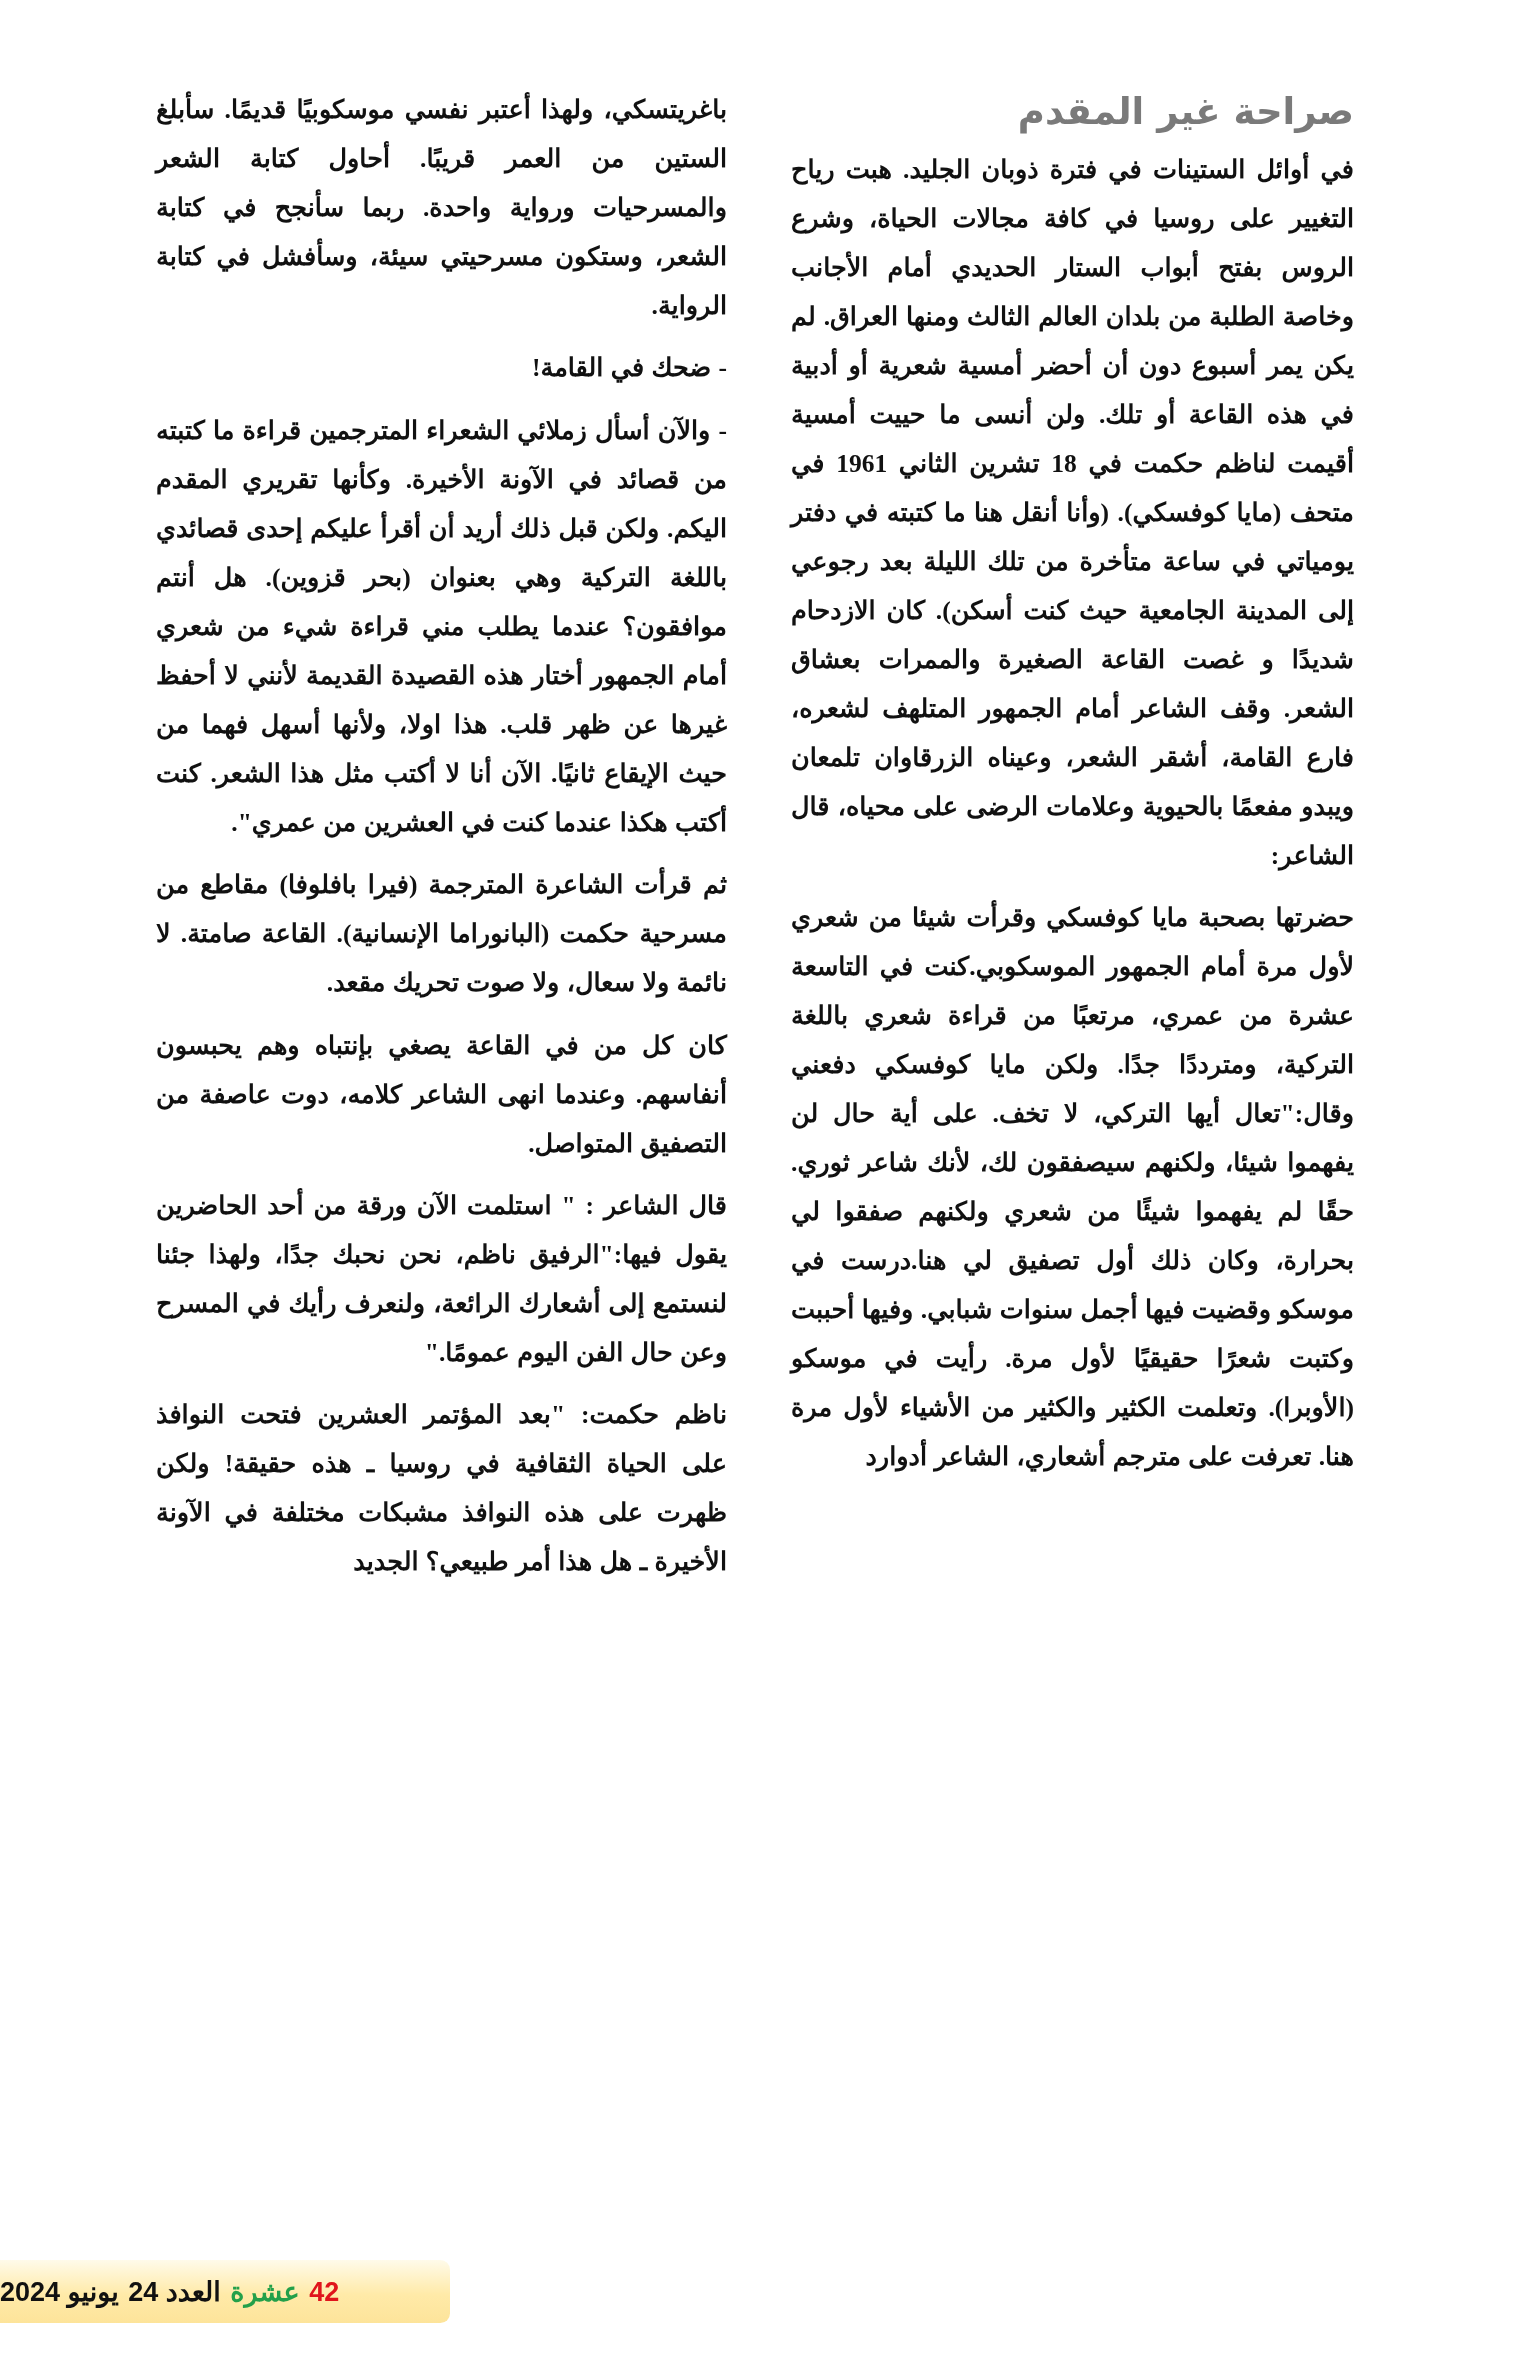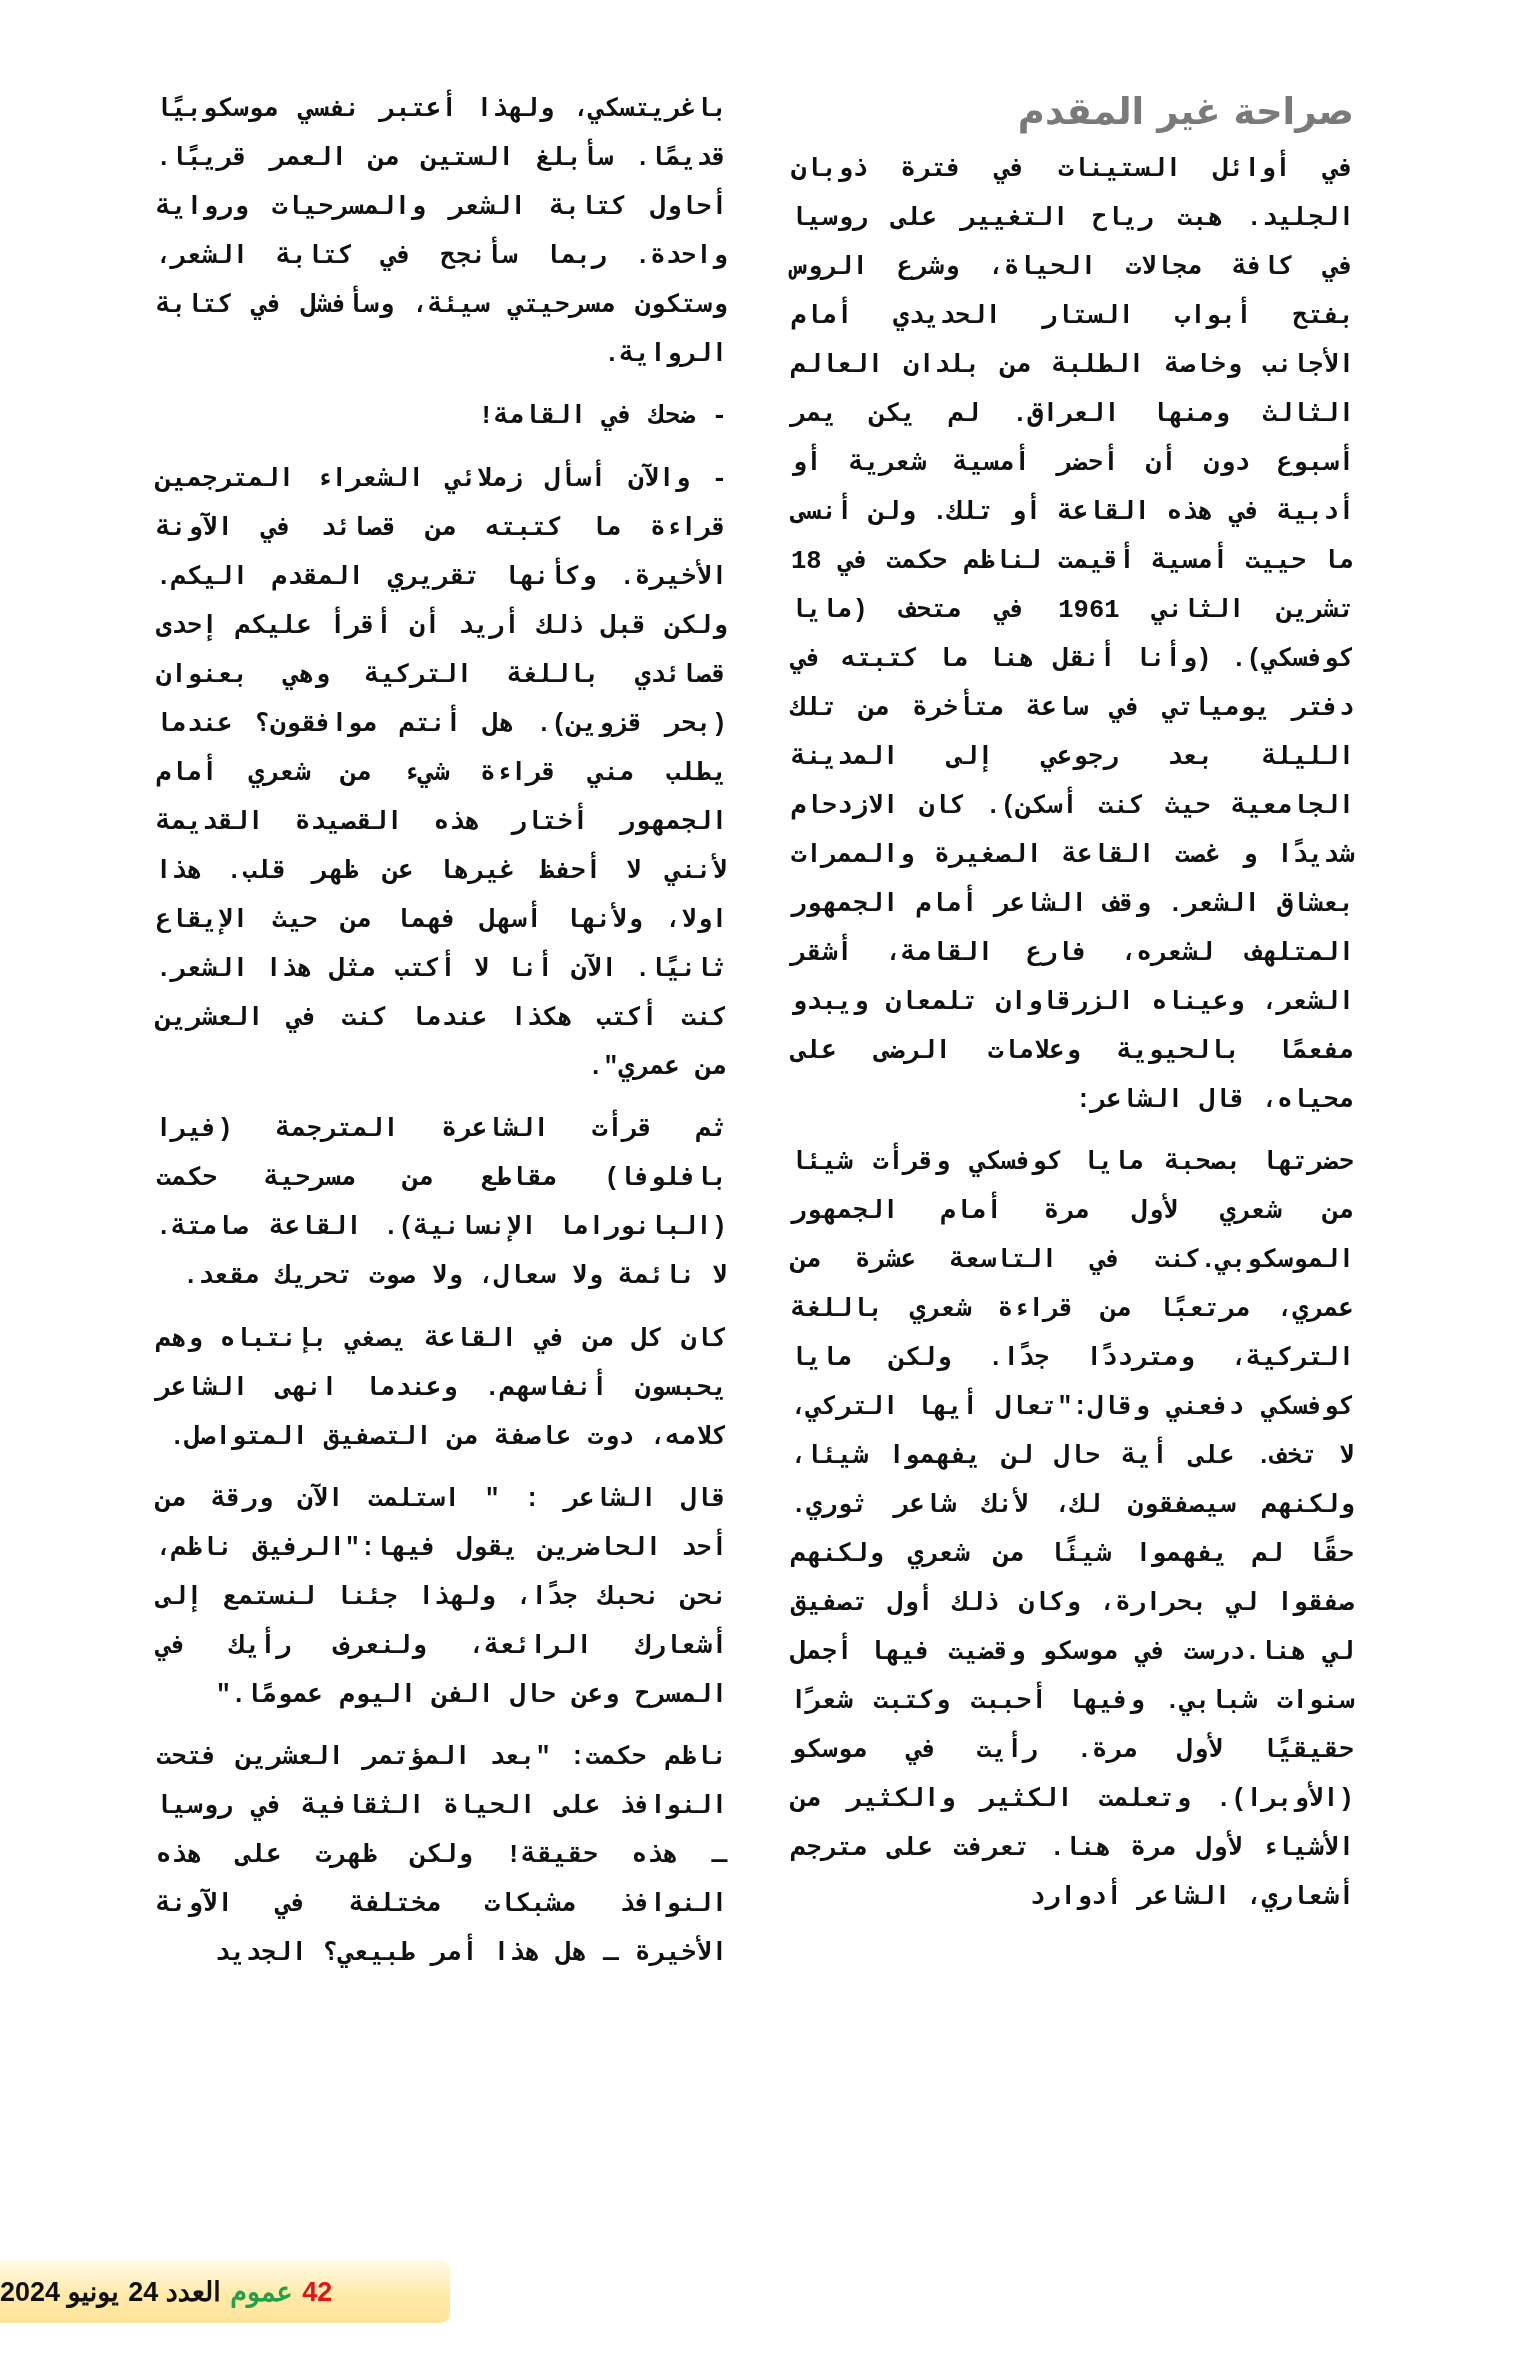--- a/index.html
+++ b/index.html
@@ -35,21 +35,21 @@
   .section-heading {
     font-family: "DejaVu Sans", sans-serif;
     font-weight: bold;
     font-size: 37px;
     line-height: 54px;
     color: #7a7a7a;
     margin: 0 0 5.8px 0;
     text-align: right;
   }
   .para {
-    font-family: Liberation Mono, monospace;
+    font-family: Liberation Serif, serif;
     font-weight: bold;
     font-size: 25.5px;
     line-height: 49px;
     text-align: justify;
     text-align-last: right;
     margin: 0 0 13.4px 0;
     word-spacing: 1px;
   }
   .para.short {
     text-align-last: right;
@@ -109,20 +109,20 @@
     <p class="para">- والآن أسأل زملائي الشعراء المترجمين قراءة ما كتبته من قصائد في الآونة الأخيرة. وكأنها تقريري المقدم اليكم. ولكن قبل ذلك أريد أن أقرأ عليكم إحدى قصائدي باللغة التركية وهي بعنوان (بحر قزوين). هل أنتم موافقون؟ عندما يطلب مني قراءة شيء من شعري أمام الجمهور أختار هذه القصيدة القديمة لأنني لا أحفظ غيرها عن ظهر قلب. هذا اولا، ولأنها أسهل فهما من حيث الإيقاع ثانيًا. الآن أنا لا أكتب مثل هذا الشعر. كنت أكتب هكذا عندما كنت في العشرين من عمري".</p>
     <p class="para">ثم قرأت الشاعرة المترجمة (فيرا بافلوفا) مقاطع من مسرحية حكمت (البانوراما الإنسانية). القاعة صامتة. لا نائمة ولا سعال، ولا صوت تحريك مقعد.</p>
     <p class="para">كان كل من في القاعة يصغي بإنتباه وهم يحبسون أنفاسهم. وعندما انهى الشاعر كلامه، دوت عاصفة من التصفيق المتواصل.</p>
     <p class="para">قال الشاعر : " استلمت الآن ورقة من أحد الحاضرين يقول فيها:"الرفيق ناظم، نحن نحبك جدًا، ولهذا جئنا لنستمع إلى أشعارك الرائعة، ولنعرف رأيك في المسرح وعن حال الفن اليوم عمومًا."</p>
     <p class="para">ناظم حكمت: "بعد المؤتمر العشرين فتحت النوافذ على الحياة الثقافية في روسيا ـ هذه حقيقة! ولكن ظهرت على هذه النوافذ مشبكات مختلفة في الآونة الأخيرة ـ هل هذا أمر طبيعي؟ الجديد</p>
   </div>
 
   <div class="footer-bar">
     <div class="footer-inner">
       <span class="footer-page">42</span>
-      <span class="footer-mag">عموم</span>
+      <span class="footer-mag">عشرة</span>
       <span class="footer-issue">العدد 24</span>
       <span class="footer-date">يونيو 2024</span>
     </div>
   </div>
 
 </div>
 
 
 </body></html>

